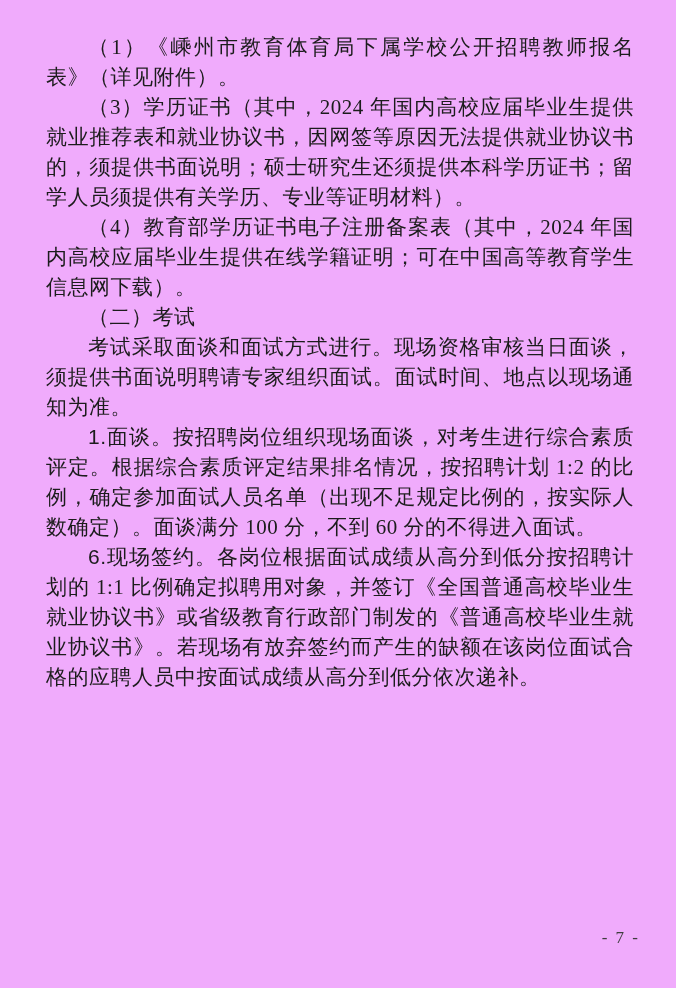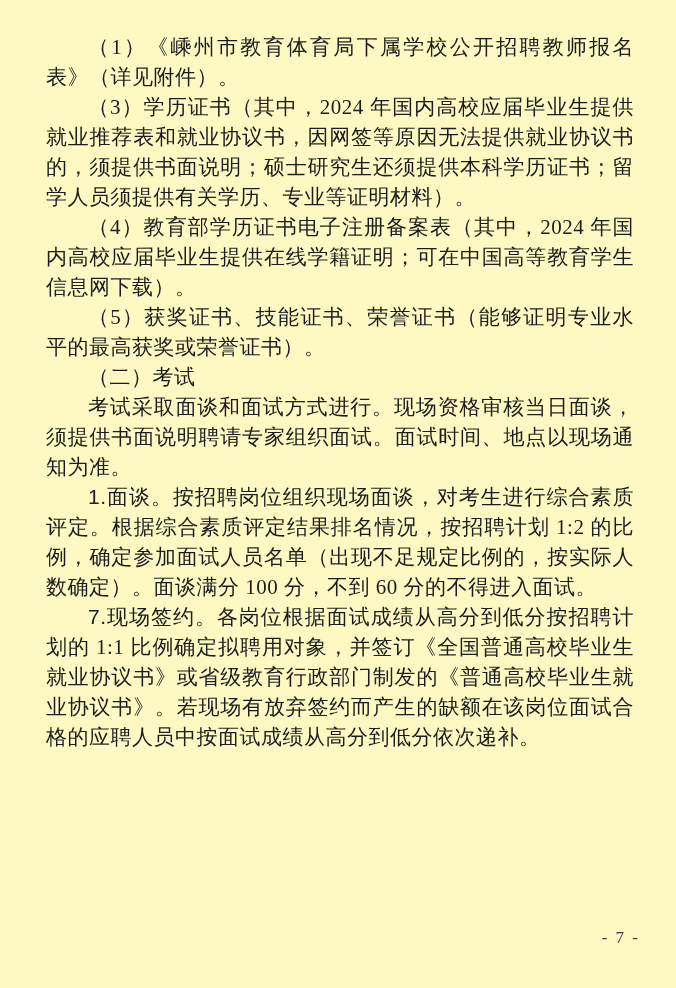--- a/index.html
+++ b/index.html
@@ -4,21 +4,21 @@
 <style>
   html, body {
     margin: 0;
     padding: 0;
     background: #ffffff;
   }
   .page {
     position: relative;
     width: 676px;
     height: 988px;
-    background: #fef9c3;
+    background: #f0abfc;
     overflow: hidden;
     font-family: "Liberation Serif", "DejaVu Serif", serif;
     color: #1c1c1c;
   }
   .doc-body {
     position: absolute;
     left: 46px;
     right: 42px;
     top: 32px;
     font-size: 21px;
@@ -53,22 +53,21 @@
   }
 </style>
 </head>
 <body>
 
 <div class="page">
   <div class="doc-body" id="doc-body">
       <p class="body"><span>（1）《嵊州市教育体育局下属学校公开招聘教师报名表》（详见附件）。</span></p>
       <p class="body"><span>（3）学历证书（其中，2024 年国内高校应届毕业生提供就业推荐表和就业协议书，因网签等原因无法提供就业协议书的，须提供书面说明；硕士研究生还须提供本科学历证书；留学人员须提供有关学历、专业等证明材料）。</span></p>
       <p class="body"><span>（4）教育部学历证书电子注册备案表（其中，2024 年国内高校应届毕业生提供在线学籍证明；可在中国高等教育学生信息网下载）。</span></p>
-      <p class="body"><span>（5）获奖证书、技能证书、荣誉证书（能够证明专业水平的最高获奖或荣誉证书）。</span></p>
       <p class="heading"><span class="b">（二）考试</span></p>
       <p class="body"><span class="b">考试采取面谈和面试方式进行。现场资格审核当日面谈，须提供书面说明</span><span>聘请专家组织面试。面试时间、地点</span><span class="b">以现场通知为准。</span></p>
       <p class="body"><span class="b">1.面谈。</span><span>按招聘岗位组织现场面谈，对考生进行综合素质评定。根据综合素质评定结果排名情况，按招聘计划 1:2 的比例，确定参加面试人员名单（出现不足规定比例的，按实际人数确定）。面谈满分 100 分，不到 60 分的不得进入面试。</span></p>
-      <p class="body"><span class="b">7.现场签约。</span><span>各岗位根据面试成绩从高分到低分按招聘计划的 1:1 比例确定拟聘用对象，并签订《全国普通高校毕业生就业协议书》或省级教育行政部门制发的《普通高校毕业生就业协议书》。若现场有放弃签约而产生的缺额在该岗位面试合格的应聘人员中按面试成绩从高分到低分依次递补。</span></p>
+      <p class="body"><span class="b">6.现场签约。</span><span>各岗位根据面试成绩从高分到低分按招聘计划的 1:1 比例确定拟聘用对象，并签订《全国普通高校毕业生就业协议书》或省级教育行政部门制发的《普通高校毕业生就业协议书》。若现场有放弃签约而产生的缺额在该岗位面试合格的应聘人员中按面试成绩从高分到低分依次递补。</span></p>
     </div>
   <div class="page-footer">
     <span>- 7 -</span>
   </div>
 </div>
 
 </body></html>

